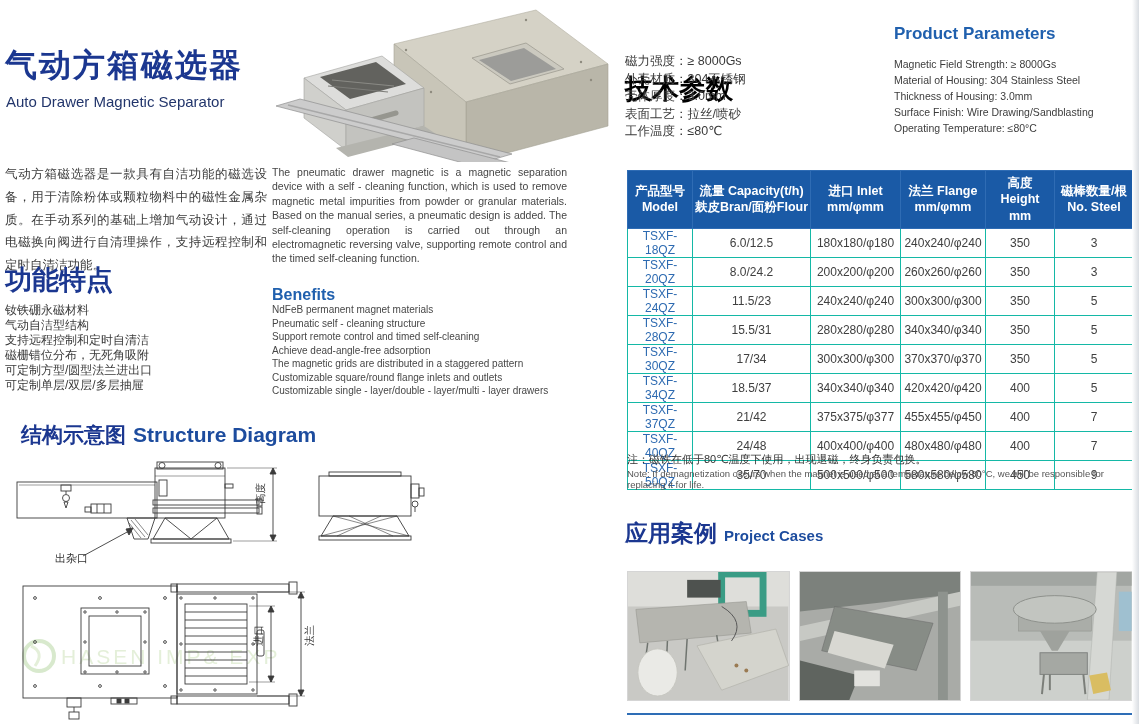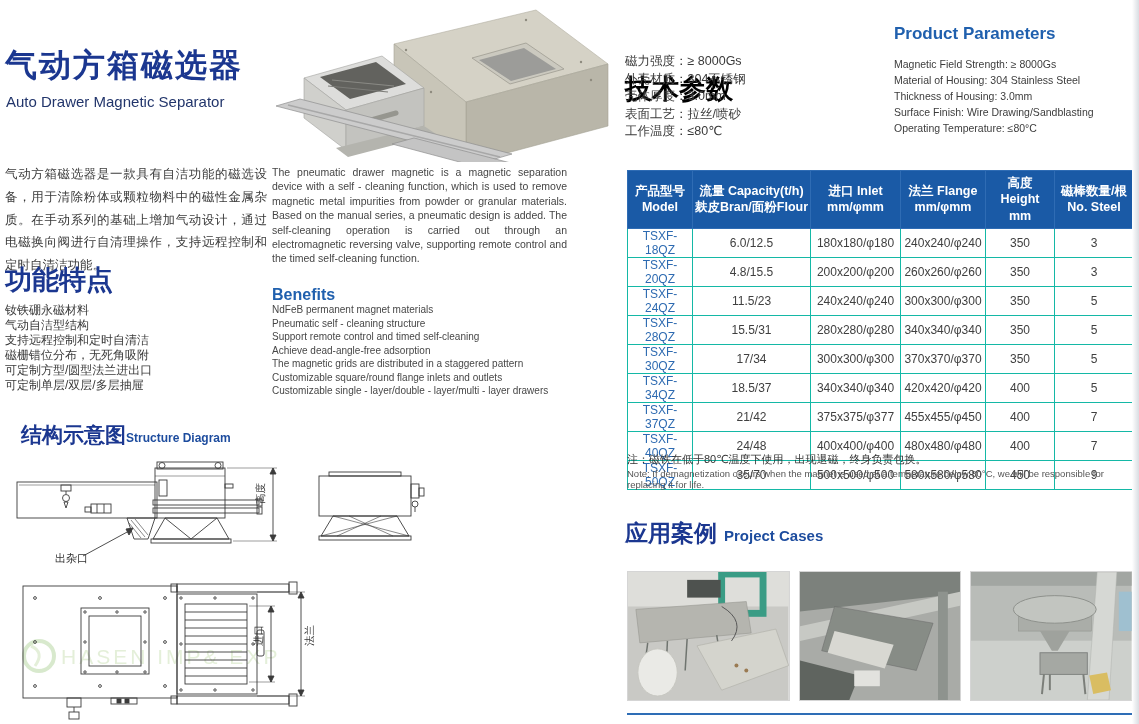--- a/index.html
+++ b/index.html
@@ -15,21 +15,21 @@
   .desc-zh { position:absolute; left:5px; top:163px; width:262px; font-size:12.5px;
              line-height:1.82; text-align:justify; color:#3a3a3a; }
   .desc-en { position:absolute; left:272px; top:165px; width:295px; font-size:10.5px;
              line-height:1.37; text-align:justify; color:#454545; }
   .features-heading { position:absolute; left:5px; top:262px; font-size:27px; font-weight:bold; color:#1b3790; }
   .features-list { position:absolute; left:5px; top:303px; font-size:12px; line-height:15px; color:#3a3a3a; }
   .benefits-heading { position:absolute; left:272px; top:286px; font-size:16px; color:#2060ae; }
   .benefits-list { position:absolute; left:272px; top:303px; font-size:10px; line-height:13.5px; color:#474747; }
   .structure-heading { position:absolute; left:5px; top:420px; }
   .structure-heading .zh { font-size:21px; font-weight:bold; color:#1b3790;margin-left:16px; }
-  .structure-heading .en { font-size:12px; color:#1d4c9e; }
+  .structure-heading .en { font-size:21px; color:#1d4c9e; margin-left:7px; }
   .diagram { position:absolute; left:5px; top:456px; width:602px; height:268px; }
 
   
   .tech-heading-zh { position:absolute; left:625px; top:23px; font-size:27px; font-weight:bold; color:#000000;margin-top:48px; }
   .tech-list-zh { position:absolute; left:625px; top:53px; font-size:12.5px; line-height:17.6px; color:#3a3a3a; }
   .params-heading-en { position:absolute; left:894px; top:24px; font-size:17px; color:#2060ae; }
   .params-list-en { position:absolute; left:894px; top:56px; font-size:10.5px; line-height:16px; color:#3c3c3c; }
 
   .spec-table { position:absolute; left:627px; top:170px; width:506px;
                 border-collapse:collapse; table-layout:fixed; }
@@ -325,21 +325,21 @@
         <tr>
           <td class="model-cell">TSXF-18QZ</td>
           <td>6.0/12.5</td>
           <td>180x180/φ180</td>
           <td>240x240/φ240</td>
           <td>350</td>
           <td>3</td>
         </tr>
         <tr>
           <td class="model-cell">TSXF-20QZ</td>
-          <td>4.8/15.5</td>
+          <td>8.0/24.2</td>
           <td>200x200/φ200</td>
           <td>260x260/φ260</td>
           <td>350</td>
           <td>3</td>
         </tr>
         <tr>
           <td class="model-cell">TSXF-24QZ</td>
           <td>11.5/23</td>
           <td>240x240/φ240</td>
           <td>300x300/φ300</td>

